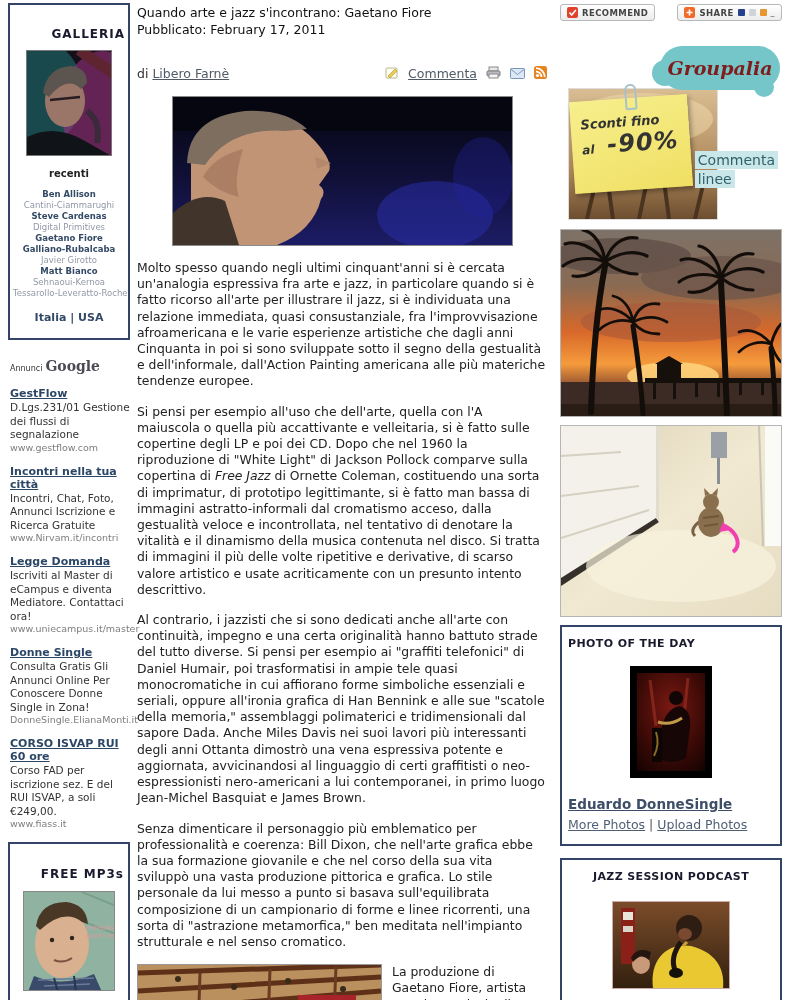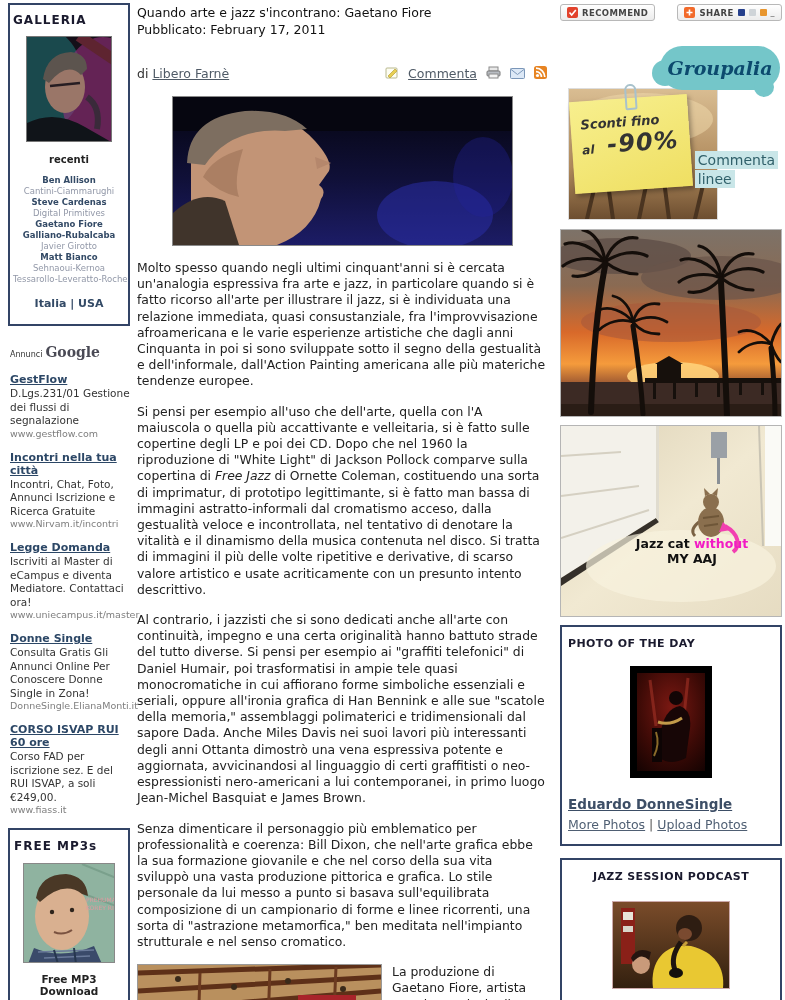--- a/index.html
+++ b/index.html
@@ -11,21 +11,21 @@
   
   .left-col  { position:absolute; left:8px;  top:3px; width:122px; }
   .main-col  { position:absolute; left:137px; top:4px; width:410px; }
   .right-col { position:absolute; left:560px; top:4px; width:222px; }
 
   
   .nbox { border:2px solid #334466; background:#fff; }
 
   
   .galleria { padding:8px 3px 8px; text-align:center; }
-  .box-title { font-size:12px; font-weight:bold; letter-spacing:1px; color:#1a1a2e; text-align:left; }
+  .box-title { font-size:12px; font-weight:bold; letter-spacing:1px; color:#1a1a2e; text-align:right;margin-top:14px; }
   .gal-photo { width:86px; height:106px; margin:9px auto 0; border:1px solid #777; overflow:hidden; }
   .gal-photo svg { display:block; }
   .recenti-label { font-size:10px; font-weight:bold; margin-top:12px; color:#222; }
   .rec-list { margin-top:10px; line-height:11px; white-space:nowrap; }
   .rec-list span { display:block; font-size:8.5px; }
   .rec-link  { color:#334a66; font-weight:bold; cursor:pointer; }
   .rec-muted { color:#9298a8; }
   .country { font-size:11px; font-weight:bold; color:#334a66; margin:12px 0 6px; }
   .country a { color:#334a66; text-decoration:none; cursor:pointer; }
 
@@ -63,21 +63,21 @@
               color:#444; letter-spacing:.4px; cursor:pointer; }
   .mini-sq { display:inline-block; width:7px; height:7px; border-radius:1px; }
   .share-more { font-size:8px; color:#888; }
 
   .groupalia { position:relative; width:222px; height:182px; margin-top:14px; background:#fff; overflow:hidden; cursor:pointer; }
   .grp-logo { position:absolute; right:2px; top:8px; width:120px; height:44px; background:#74c6c9; border-radius:22px;
               display:flex; align-items:center; justify-content:center; }
   .grp-logo::before { content:""; position:absolute; left:-8px; top:14px; width:26px; height:26px; border-radius:50%; background:#74c6c9; }
   .grp-logo::after  { content:""; position:absolute; right:6px; bottom:-7px; width:20px; height:20px; border-radius:50%; background:#74c6c9; }
   .grp-logo-text { font-family:"DejaVu Serif","Liberation Serif",serif; font-style:italic; font-weight:bold;
-                   font-size:19px; color:#0c4a6e; position:relative; z-index:2; }
+                   font-size:19px; color:#7f1d1d; position:relative; z-index:2; }
   .grp-photo { position:absolute; left:8px; top:50px; width:150px; height:132px; overflow:hidden; border:1px solid #ddd; }
   .postit { position:absolute; left:12px; top:60px; width:118px; height:92px; background:linear-gradient(160deg,#f7ef8e,#efdf62);
             transform:rotate(-4deg); box-shadow:2px 3px 5px rgba(0,0,0,.35); padding:16px 6px 0 10px;
             font-style:italic; color:#333; }
   .postit-l1 { font-size:13px; font-weight:bold; }
   .postit-l2 { font-size:12px; font-weight:bold; display:inline-block; }
   .postit-disc { font-size:24px; font-weight:bold; font-style:italic; margin-left:8px; letter-spacing:1px; }
   .clip { position:absolute; left:56px; top:-14px; width:12px; height:26px; border:2px solid #a8c2cc;
           border-radius:6px 6px 2px 2px; background:transparent; }
   .grp-cta { position:absolute; right:4px; top:112px; text-align:left; }
@@ -463,24 +463,20 @@
         <path d="M138,96 Q128,104 134,110" stroke="#7a6244" stroke-width="3" fill="none"></path>
         <ellipse cx="150" cy="96" rx="13" ry="15" fill="#8a6f4e"></ellipse>
         <path d="M142,92 L158,90 M143,100 L157,98" stroke="#6e5638" stroke-width="2"></path>
         <circle cx="150" cy="76" r="8" fill="#8a6f4e"></circle>
         <path d="M144,70 L143,62 L149,68 Z" fill="#8a6f4e"></path>
         <path d="M156,70 L157,62 L151,68 Z" fill="#8a6f4e"></path>
       </g>
       <path d="M172,126 C180,120 178,108 164,100" stroke="#f23fb0" stroke-width="4" fill="none"></path>
       <path d="M158,106 L162,96 L170,104 Z" fill="#f23fb0"></path>
     </svg>
-    <div class="cat-caption">
-      <span>Jazz cat </span><span class="cat-hl">without</span><br>
-      <span>MY AAJ</span>
-    </div>
   </div>
 
   <div class="nbox pod-box">
     <div class="pod-title">PHOTO OF THE DAY</div>
     <div class="potd-photo">
       <svg width="82" height="112" viewBox="0 0 82 112">
         <rect width="82" height="112" fill="#000"></rect>
         <defs>
           <radialGradient id="redg" cx=".5" cy=".35" r=".8">
             <stop offset="0" stop-color="#7a1812"></stop>

